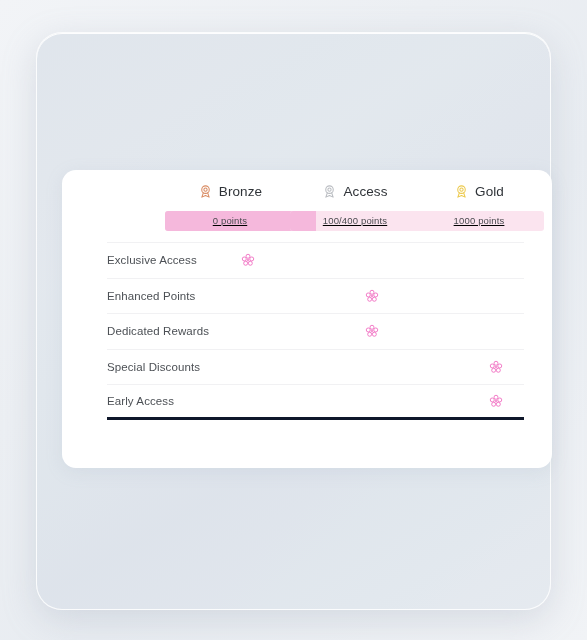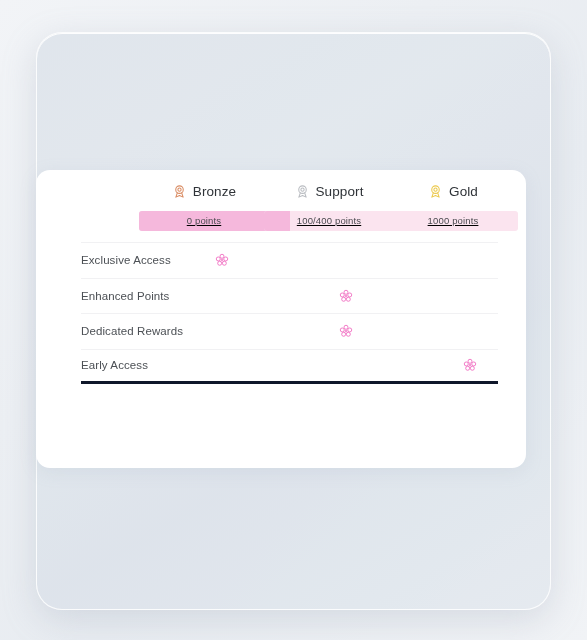--- a/index.html
+++ b/index.html
@@ -30,21 +30,21 @@
                  rgba(221,227,234,0.95) 65%,
                  rgba(228,233,239,0.95) 100%);
     border: 1px solid rgba(255,255,255,0.85);
     box-shadow: 0 10px 34px rgba(150,163,180,0.28),
                 inset 0 1px 0 rgba(255,255,255,0.95);
   }
 
   
   .tier-card {
     position: absolute;
-    left: 36px;
+    left: 62px;
     top: 170px;
     width: 490px;
     height: 298px;
     background: #ffffff;
     border-radius: 14px;
     box-shadow: 0 4px 18px rgba(140,155,175,0.13);
     overflow: hidden;
   }
 
   
@@ -162,21 +162,21 @@
       </div>
     </div>
 
     <div class="tier-col silver">
       <div class="tier-head">
         <svg class="medal-icon" viewBox="0 0 24 24" fill="none" stroke="#b9bcc1" stroke-width="1.7" stroke-linecap="round" stroke-linejoin="round">
           <circle cx="12" cy="9" r="6"></circle>
           <circle cx="12" cy="9" r="2.6"></circle>
           <path d="M8.5 14.2 L6.2 21 L12 18.4 L17.8 21 L15.5 14.2"></path>
         </svg>
-        <span class="tier-name">Support</span>
+        <span class="tier-name">Access</span>
       </div>
       <div class="points-pill">
         <div class="pill-fill" id="fill-1" style="width: 20%;"></div>
         <div class="pill-label">100/400 points</div>
       </div>
     </div>
 
     <div class="tier-col gold">
       <div class="tier-head">
         <svg class="medal-icon" viewBox="0 0 24 24" fill="none" stroke="#ecc94b" stroke-width="1.7" stroke-linecap="round" stroke-linejoin="round">
@@ -234,29 +234,44 @@
   <circle cx="18.4" cy="10.2" r="3.4"></circle>
   <circle cx="16" cy="17.6" r="3.4"></circle>
   <circle cx="8" cy="17.6" r="3.4"></circle>
   <circle cx="5.6" cy="10.2" r="3.4"></circle>
   <circle cx="12" cy="12" r="1.6"></circle>
 </svg>
         </div>
         <div class="check-cell c2"></div>
       </div>
       <div class="feature-row">
-        <div class="feature-label">Early Access</div>
+        <div class="feature-label">Special Discounts</div>
         <div class="check-cell c0"></div>
         <div class="check-cell c1"></div>
         <div class="check-cell c2">
           <svg class="blossom" viewBox="0 0 24 24" fill="none" stroke="#f06cc0" stroke-width="1.5">
   <circle cx="12" cy="5.6" r="3.4"></circle>
   <circle cx="18.4" cy="10.2" r="3.4"></circle>
   <circle cx="16" cy="17.6" r="3.4"></circle>
   <circle cx="8" cy="17.6" r="3.4"></circle>
   <circle cx="5.6" cy="10.2" r="3.4"></circle>
   <circle cx="12" cy="12" r="1.6"></circle>
 </svg>
         </div>
       </div>
+      <div class="feature-row">
+        <div class="feature-label">Early Access</div>
+        <div class="check-cell c0"></div>
+        <div class="check-cell c1"></div>
+        <div class="check-cell c2">
+          <svg class="blossom" viewBox="0 0 24 24" fill="none" stroke="#f06cc0" stroke-width="1.5">
+  <circle cx="12" cy="5.6" r="3.4"></circle>
+  <circle cx="18.4" cy="10.2" r="3.4"></circle>
+  <circle cx="16" cy="17.6" r="3.4"></circle>
+  <circle cx="8" cy="17.6" r="3.4"></circle>
+  <circle cx="5.6" cy="10.2" r="3.4"></circle>
+  <circle cx="12" cy="12" r="1.6"></circle>
+</svg>
+        </div>
+      </div>
     </div>
 
 </div>
 
 </body></html>

